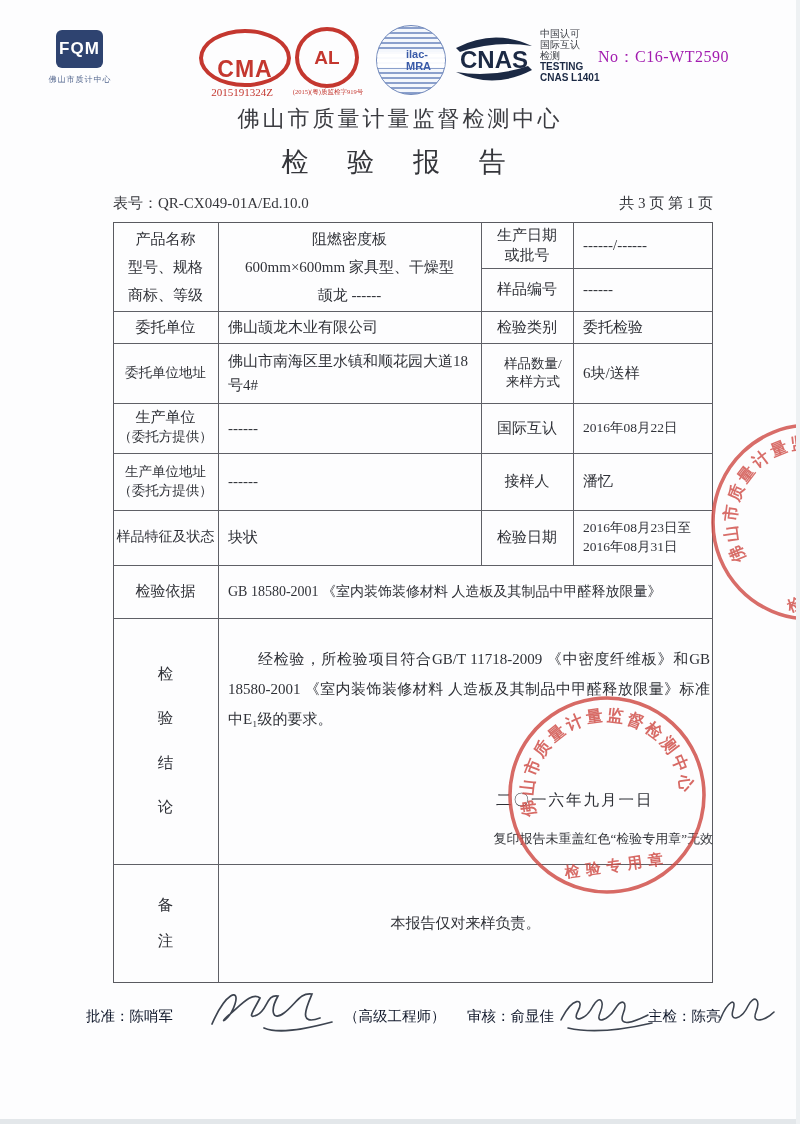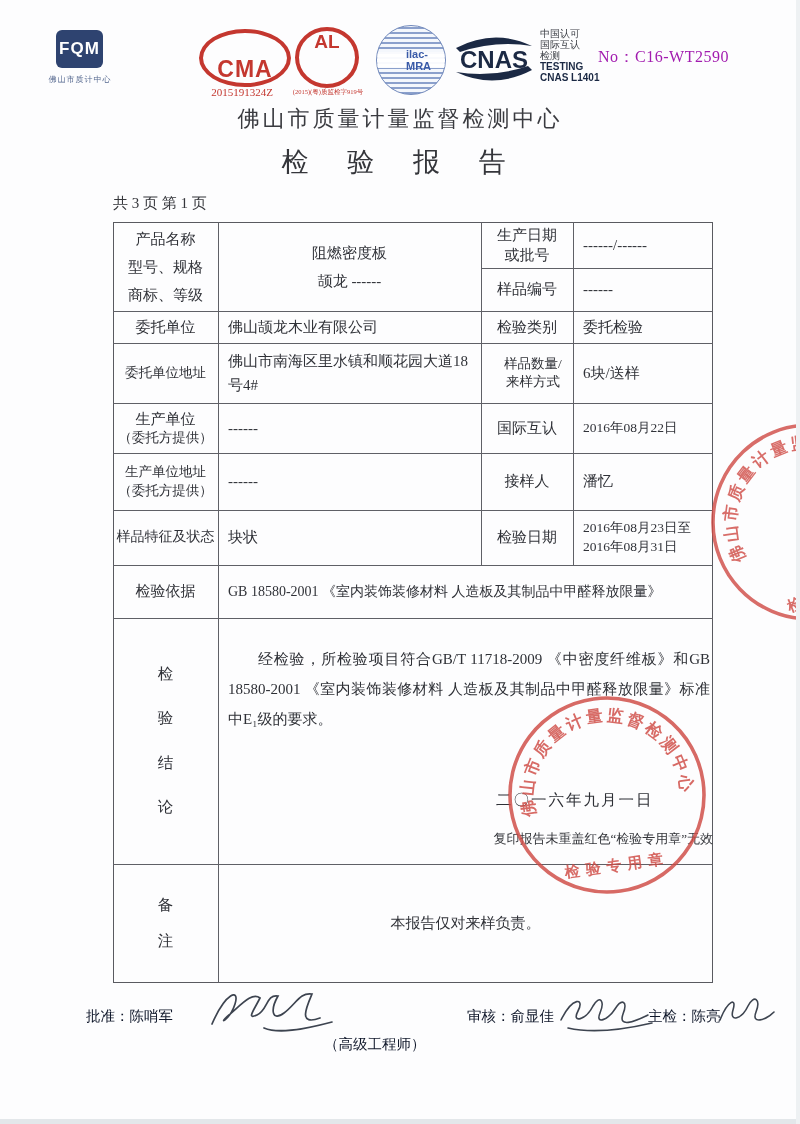--- a/index.html
+++ b/index.html
@@ -13,21 +13,21 @@
   
   .fqm-box{left:56px;top:30px;width:47px;height:38px;background:#2e4370;border-radius:6px;
     display:flex;align-items:center;justify-content:center;color:#fff;font-weight:bold;
     font-size:17px;font-family:"Liberation Sans",sans-serif;letter-spacing:1px;}
   .fqm-org{left:38px;top:74px;width:84px;text-align:center;font-size:8px;color:#55688f;letter-spacing:1px;}
   .cma-oval{left:199px;top:29px;width:84px;height:50px;border:4px solid #c4372f;border-radius:50%;
     display:flex;align-items:flex-end;justify-content:center;}
   .cma-txt{color:#c4372f;font-weight:bold;font-size:23px;font-family:"Liberation Sans",sans-serif;letter-spacing:1px;}
   .cma-num{left:194px;top:86px;width:96px;text-align:center;font-size:11px;color:#c4372f;}
   .cal-circle{left:295px;top:27px;width:56px;height:53px;border:4px solid #c4372f;border-radius:50%;
-    display:flex;align-items:flex-start;justify-content:center;}
+    display:flex;align-items:center;justify-content:center;}
   .cal-txt{color:#c4372f;font-weight:bold;font-size:19px;font-family:"Liberation Sans",sans-serif;}
   .cal-num{left:283px;top:88px;width:90px;text-align:center;font-size:6.5px;color:#c4372f;}
   .ilac-circle{left:376px;top:25px;width:68px;height:68px;border-radius:50%;border:1px solid #7088bb;
     background:repeating-linear-gradient(0deg,#8ba0cc 0 2px,#f4f7fc 2px 5px);overflow:hidden;}
   .ilac-band{position:absolute;left:0;top:26px;width:100%;height:16px;background:rgba(255,255,255,.95);
     display:flex;align-items:center;justify-content:center;}
   .ilac-txt{color:#3a5ba8;font-weight:bold;font-size:11px;font-family:"Liberation Sans",sans-serif;padding-left:29px;}
   .cnas-wrap{left:450px;top:30px;width:88px;height:58px;}
   .cnas-side{left:540px;top:28px;width:70px;font-size:10px;line-height:11px;color:#3a3d44;
     font-family:"Liberation Sans",sans-serif;}
@@ -102,20 +102,23 @@
 </div>
 
 <div class="abs report-no">
   <span>No：</span><span>C16-WT2590</span>
 </div>
 
 <div class="abs org-title">佛山市质量计量监督检测中心</div>
 <div class="abs report-title">检 验 报 告</div>
 
 <div class="abs meta-row">
+  <span>
+    <span>表号：</span><span>QR-CX049-01A/Ed.10.0</span>
+  </span>
   <span>共 3 页  第 1 页</span>
 </div>
 
 <div class="abs tbl"></div>
 <div class="abs vline" style="left:218px;top:222px;height:761px;"></div>
 <div class="abs vline" style="left:481px;top:222px;height:343px;"></div>
 <div class="abs vline" style="left:573px;top:222px;height:343px;"></div>
 <div class="abs hline" style="left:481px;top:268px;width:232px;"></div>
 <div class="abs hline" style="left:113px;top:311px;width:600px;"></div>
 <div class="abs hline" style="left:113px;top:343px;width:600px;"></div>
@@ -126,20 +129,21 @@
 <div class="abs hline" style="left:113px;top:618px;width:600px;"></div>
 <div class="abs hline" style="left:113px;top:864px;width:600px;"></div>
 
 <div class="cell r1l" style="left:113px;top:222px;width:105px;height:89px;">
   <span class="ln">产品名称</span>
   <span class="ln">型号、规格</span>
   <span class="ln">商标、等级</span>
 </div>
 <div class="cell r1v" style="left:218px;top:222px;width:263px;height:89px;">
   <span class="ln">阻燃密度板</span>
+  <span class="ln">600mm×600mm 家具型、干燥型</span>
   <span class="ln">颉龙   ------</span>
 </div>
 <div class="cell" style="left:481px;top:222px;width:92px;height:46px;">
   <span class="ln">生产日期</span>
   <span class="ln">或批号</span>
 </div>
 <div class="cell left" style="left:573px;top:222px;width:140px;height:46px;">
   <span>------/------</span>
 </div>
 <div class="cell" style="left:481px;top:268px;width:92px;height:43px;">
@@ -169,21 +173,21 @@
   <span>佛山市南海区里水镇和顺花园大道18号4#</span>
 </div>
 <div class="cell" style="left:481px;top:343px;width:92px;height:60px;padding-left:12px;">
   <span class="ln small">样品数量/</span>
   <span class="ln small">来样方式</span>
 </div>
 <div class="cell left" style="left:573px;top:343px;width:140px;height:60px;">
   <span>6块/送样</span>
 </div>
 
-<div class="cell" style="left:113px;top:403px;width:105px;height:50px;">
+<div class="cell" style="left:113px;top:403px;width:105px;height:50px;font-family:Liberation Mono, monospace;">
   <span class="ln">生产单位</span>
   <span class="ln small">（委托方提供）</span>
 </div>
 <div class="cell left" style="left:218px;top:403px;width:263px;height:50px;">
   <span>------</span>
 </div>
 <div class="cell" style="left:481px;top:403px;width:92px;height:50px;">
   <span>国际互认</span>
 </div>
 <div class="cell left" style="left:573px;top:403px;width:140px;height:50px;">
@@ -244,21 +248,21 @@
 </div>
 
 <div class="abs foot" style="left:86px;top:1007px;">
   <span>批准：</span><span>陈哨军</span>
 </div>
 <div class="abs sig" style="left:206px;top:984px;">
   <svg width="132" height="52" viewBox="0 0 132 52">
     <path d="M6,40 C20,8 34,4 29,20 C24,36 10,42 23,31 C36,20 46,8 54,14 C48,26 40,36 51,31 C62,26 60,10 72,12 C64,26 66,38 78,29 C90,20 94,8 106,10 C100,24 92,42 114,34 M58,44 C72,50 96,46 126,38" fill="none" stroke="#3d4450" stroke-width="1.7" stroke-linecap="round"></path>
   </svg>
 </div>
-<div class="abs foot" style="left:324px;top:1007px;margin-top:28px;">（高级工程师）</div>
+<div class="abs foot" style="left:344px;top:1007px;">（高级工程师）</div>
 <div class="abs foot" style="left:467px;top:1007px;">
   <span>审核：</span><span>俞显佳</span>
 </div>
 <div class="abs sig" style="left:556px;top:988px;">
   <svg width="100" height="46" viewBox="0 0 100 46">
     <path d="M5,32 C17,8 29,10 22,23 C15,36 30,32 37,18 C44,6 49,13 44,25 C39,37 52,32 59,21 C66,10 72,13 67,26 C62,40 78,34 92,27 M12,40 C34,45 66,42 96,35" fill="none" stroke="#3d4450" stroke-width="1.6" stroke-linecap="round"></path>
   </svg>
 </div>
 <div class="abs foot" style="left:648px;top:1007px;">
   <span>主检：</span><span>陈亮</span>

